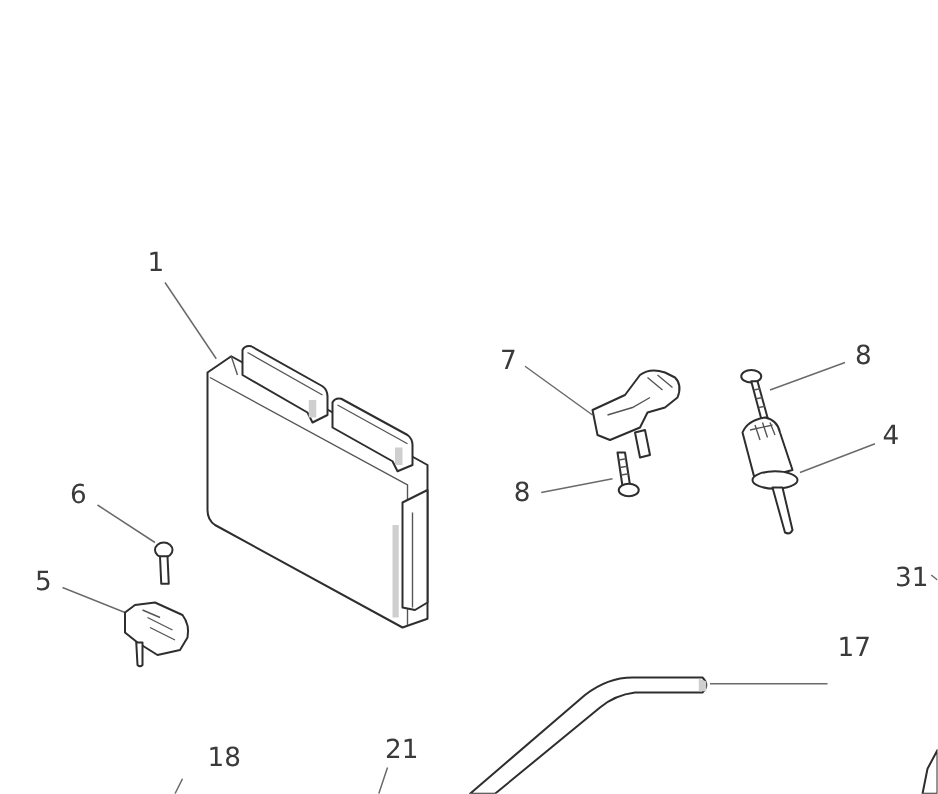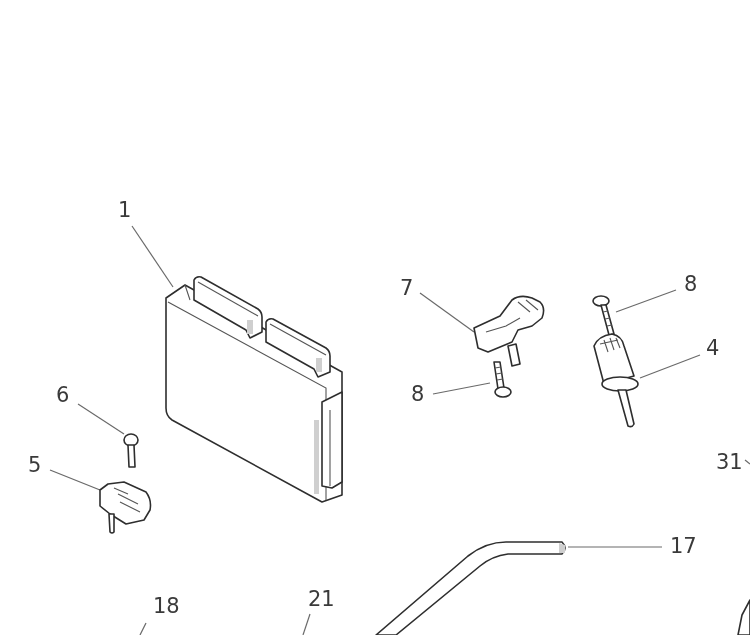--- a/index.html
+++ b/index.html
@@ -98,16 +98,16 @@
 
   
   <span class="callout" style="left:118px; top:200px;">1</span>
   <span class="callout" style="left:400px; top:278px;">7</span>
   <span class="callout" style="left:684px; top:274px;">8</span>
   <span class="callout" style="left:706px; top:338px;">4</span>
   <span class="callout" style="left:411px; top:384px;">8</span>
   <span class="callout" style="left:56px; top:385px;">6</span>
   <span class="callout" style="left:28px; top:455px;">5</span>
   <span class="callout" style="left:716px; top:452px;">31</span>
-  <span class="callout" style="left:670px; top:536px;">17</span>
-  <span class="callout" style="left:153px; top:596px;">18</span>
+  <span class="callout" style="left:670px; top:508px;">17</span>
+  <span class="callout" style="left:166px; top:596px;">18</span>
   <span class="callout" style="left:308px; top:589px;">21</span>
 </div>
 
 </body></html>

